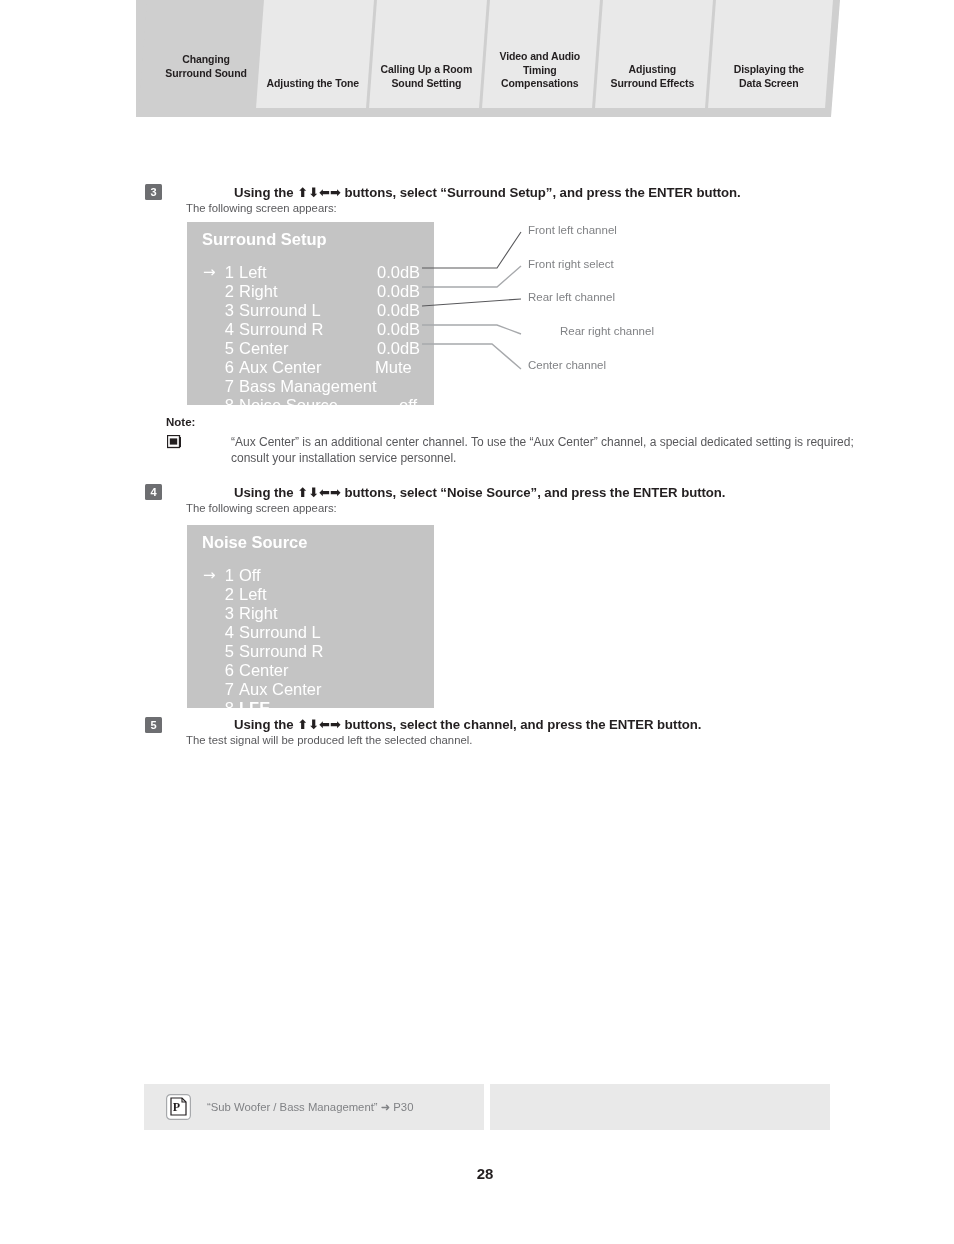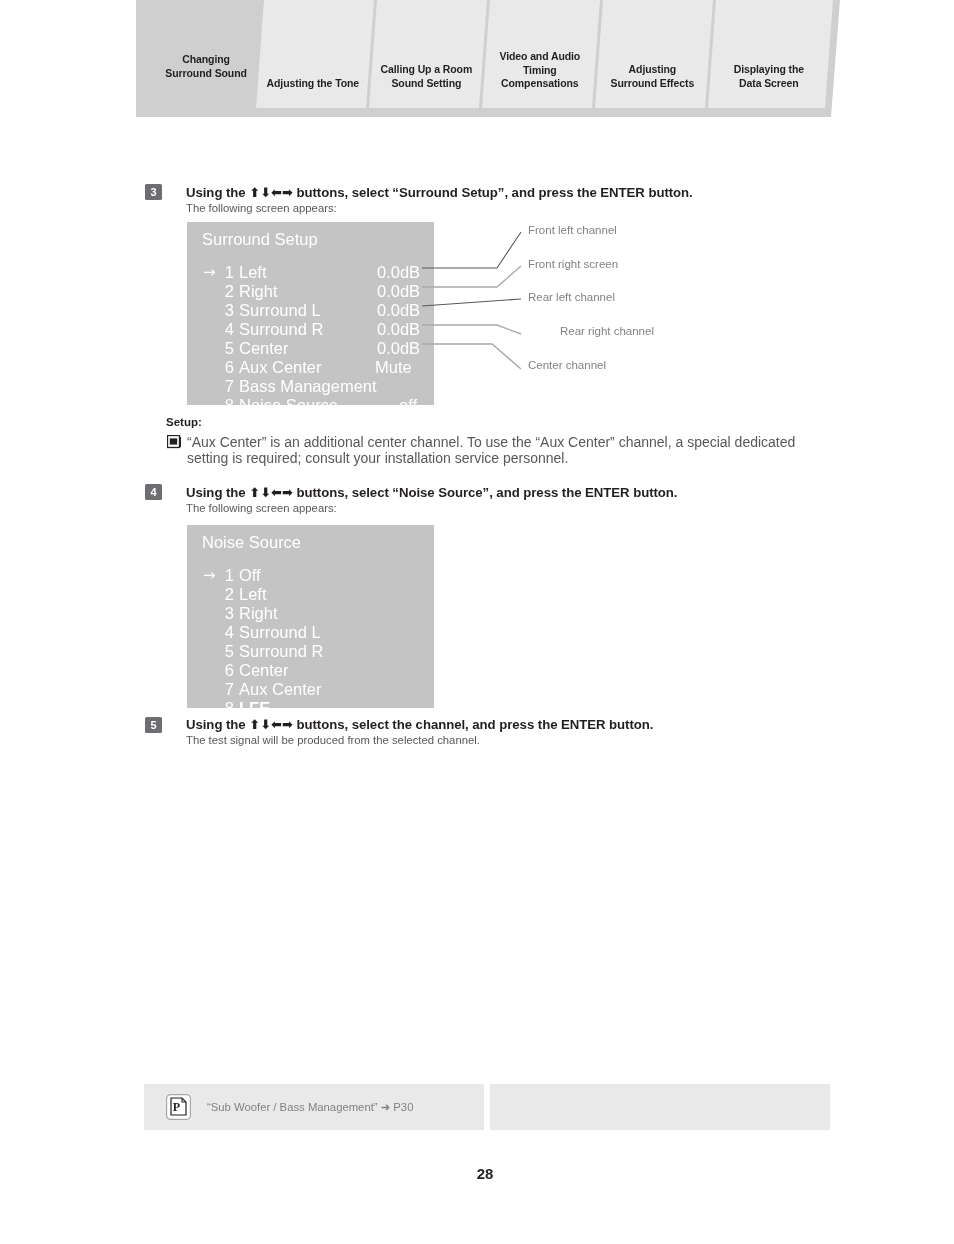--- a/index.html
+++ b/index.html
@@ -83,20 +83,21 @@
     text-align: center;
     border-radius: 1.5px;
   }
   .step-title {
     position: absolute;
     font-size: 13.2px;
     font-weight: bold;
     color: #231f20;
     white-space: nowrap;
     letter-spacing: -0.05px;
+    margin-left: 48px;
   }
   .step-sub {
     position: absolute;
     font-size: 11.3px;
     color: #58585b;
     white-space: nowrap;
   }
   .arrows {
     font-family: "DejaVu Sans", sans-serif;
     font-size: 13px;
@@ -105,21 +106,21 @@
 
   
   .osd {
     position: absolute;
     background: #c4c4c4;
   }
   .osd-title {
     position: absolute;
     color: #ffffff;
     font-size: 16.5px;
-    font-weight: 400;
+    font-weight: 700;
     white-space: nowrap;
   }
   .osd-row {
     position: absolute;
     color: #ffffff;
     font-size: 16.5px;
     white-space: nowrap;
     height: 19px;
   }
   .osd-cursor {
@@ -158,23 +159,24 @@
     font-weight: bold;
     color: #231f20;
   }
   .note-icon {
     position: absolute;
     width: 14px;
     height: 14px;
   }
   .note-body {
     position: absolute;
-    font-size: 14px;
+    font-size: 12px;
     line-height: 15.5px;
     color: #58585b;
+    margin-left: 44px;
   }
 
   
   .footer-box {
     position: absolute;
     background: #e9e9e9;
     height: 46px;
   }
   #footer-ref-text {
     position: absolute;
@@ -296,26 +298,26 @@
   <path d="M 422 287 L 497 287 L 521 266" stroke="#a7a9ac" stroke-width="1.4" fill="none"></path>
 
   <path d="M 422 306 L 521 299" stroke="#58585b" stroke-width="1.1" fill="none"></path>
 
   <path d="M 422 325 L 497 325 L 521 334" stroke="#a7a9ac" stroke-width="1.4" fill="none"></path>
 
   <path d="M 422 344 L 492 344 L 521 369" stroke="#a7a9ac" stroke-width="1.4" fill="none"></path>
 </svg>
 
 <div class="callout-label" style="left:528px; top:224px;">Front left channel</div>
-<div class="callout-label" style="left:528px; top:258px;">Front right screen</div>
+<div class="callout-label" style="left:528px; top:258px;">Front right select</div>
 <div class="callout-label" style="left:528px; top:291px;">Rear left channel</div>
 <div class="callout-label" style="left:528px; top:325px;margin-left:32px;">Rear right channel</div>
 <div class="callout-label" style="left:528px; top:359px;">Center channel</div>
 
-<div id="note-heading" style="left:166px; top:416px;">Setup:</div>
+<div id="note-heading" style="left:166px; top:416px;">Note:</div>
 
 <div class="note-icon" style="left:167px; top:435px;">
   <svg width="14" height="14" viewBox="0 0 14 14">
     <rect x="0.5" y="0.5" width="12" height="12" fill="#ffffff" stroke="#231f20" stroke-width="1.3"></rect>
     <rect x="2.8" y="3.4" width="7.4" height="6.2" fill="#231f20"></rect>
     <rect x="13" y="2" width="1" height="10" fill="#231f20"></rect>
   </svg>
 </div>
 
 <div class="note-body" style="left:187px; top:435px; width:640px;">“Aux Center” is an additional center channel. To use the “Aux Center” channel, a special dedicated setting is required; consult your installation service personnel.</div>
@@ -361,21 +363,21 @@
   <div class="osd-row" style="left:0; top:174px;">
     <span class="osd-idx" style="left:36px;">8</span>
     <span class="osd-name" style="left:52px;font-weight:bold;">LFE</span>
   </div>
 </div>
 
 <div class="step-num" style="left:145px; top:717px;">5</div>
 <div class="step-title" style="left:186px; top:717px;">
   <span>Using the </span><span class="arrows">⬆⬇⬅➡</span><span> buttons, select the channel, and press the ENTER button.</span>
 </div>
-<div class="step-sub" style="left:186px; top:734px;">The test signal will be produced from the selected channel.</div>
+<div class="step-sub" style="left:186px; top:734px;">The test signal will be produced left the selected channel.</div>
 
 <div class="footer-box" style="left:144px; top:1084px; width:340px;">
   <div id="page-icon" style="left:22px; top:10px;">
     <svg width="25" height="26" viewBox="0 0 25 26">
       <rect x="0.6" y="0.6" width="23.8" height="24.8" rx="4" ry="4" fill="#ffffff" stroke="#a7a9ac" stroke-width="1.2"></rect>
       <path d="M5 4 L16 4 L20 8 L20 21 L5 21 Z" fill="#ffffff" stroke="#231f20" stroke-width="1.2"></path>
       <path d="M16 4 L16 8 L20 8" fill="none" stroke="#231f20" stroke-width="1.1"></path>
       <text x="10.5" y="17" font-family="'Liberation Serif', serif" font-size="12" font-weight="bold" fill="#231f20" text-anchor="middle">P</text>
     </svg>
   </div>

